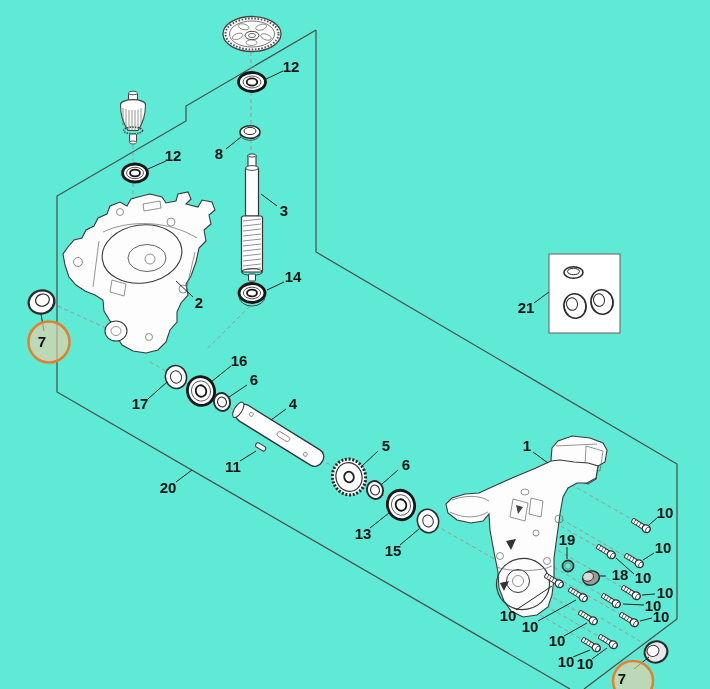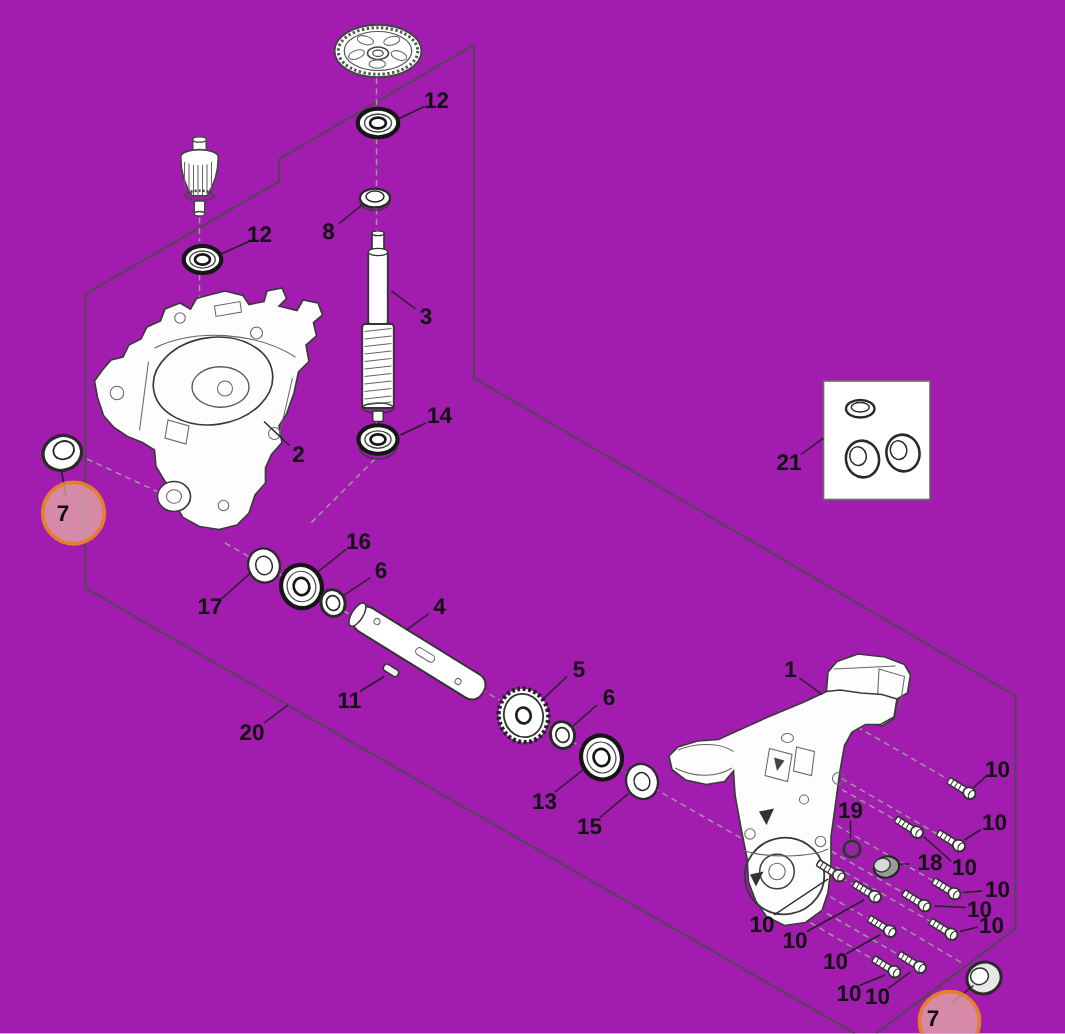--- a/index.html
+++ b/index.html
@@ -1,16 +1,16 @@
 <!DOCTYPE html>
 <html><head>
 <meta charset="utf-8">
 <style>
   html,body{margin:0;padding:0;background:#fff;}
-  .stage{position:relative;width:710px;height:689px;background:#a21caf;overflow:hidden;
+  .stage{position:relative;width:710px;height:689px;background:#5eead4;overflow:hidden;
          font-family:"Liberation Sans",sans-serif;}
   svg{position:absolute;left:0;top:0;}
   .border{stroke:#4a4a4a;stroke-width:1.2;fill:none;}
   .dash{stroke:#9b9b9b;stroke-width:1;fill:none;stroke-dasharray:4 3;}
   .part{fill:#fdfdfd;stroke:#3a3a3a;stroke-width:1.1;}
   .ln{stroke:#3a3a3a;fill:none;}
   .fine{stroke:#666;stroke-width:.7;fill:none;}
   .ring{fill:#fff;stroke:#161616;}
   .thin{fill:#fff;stroke:#2a2a2a;}
   .ptr{stroke:#222;stroke-width:1;}

